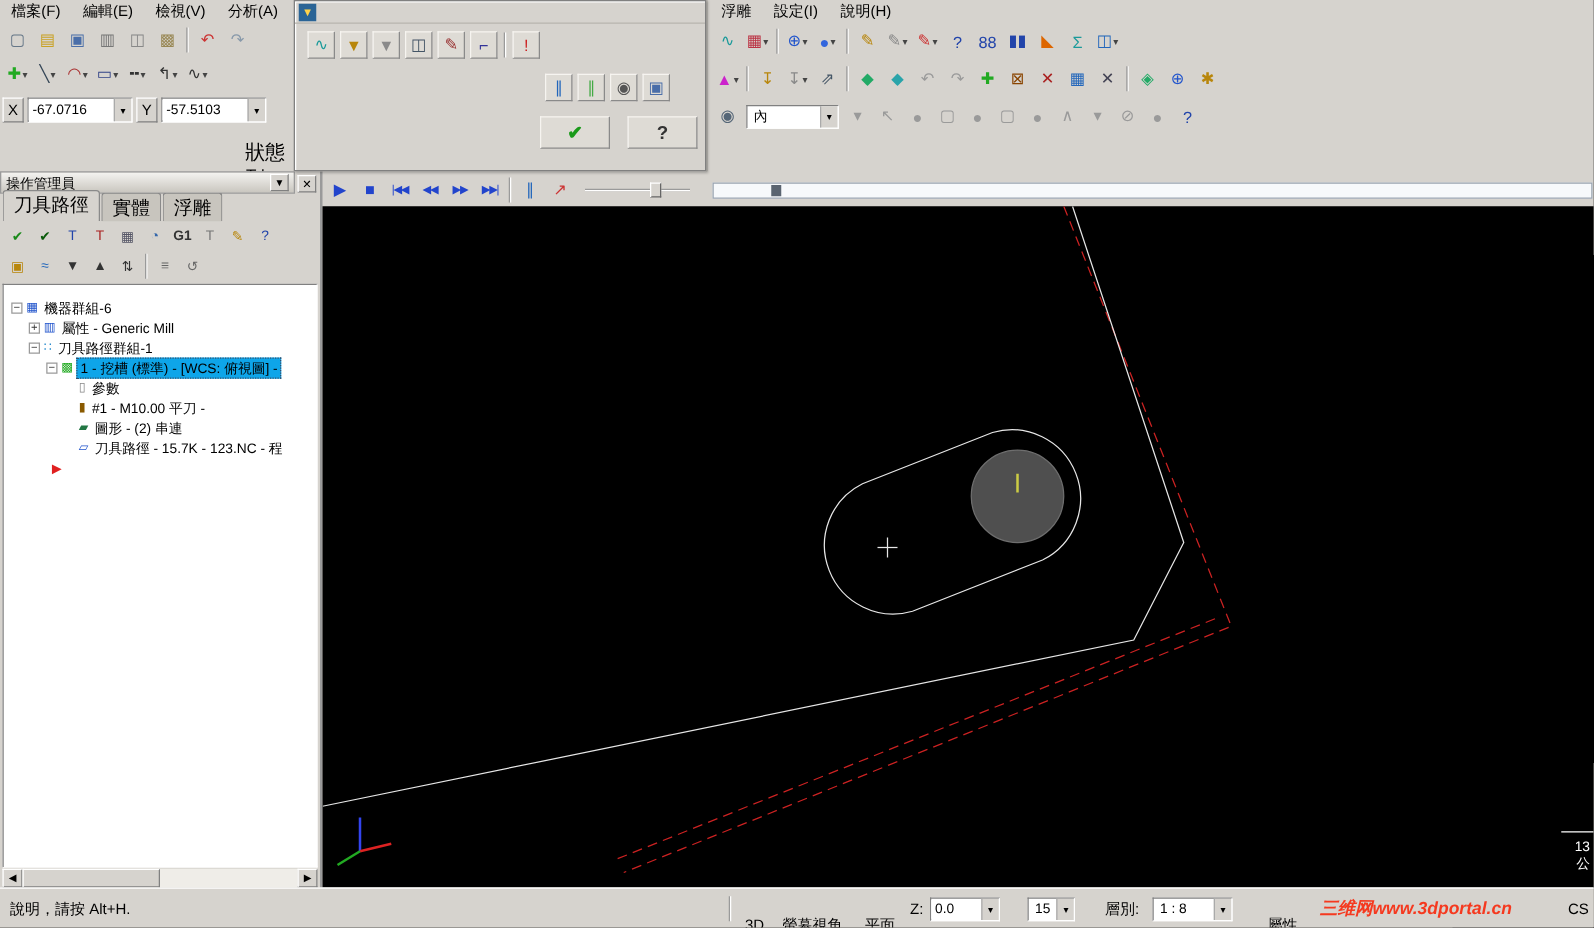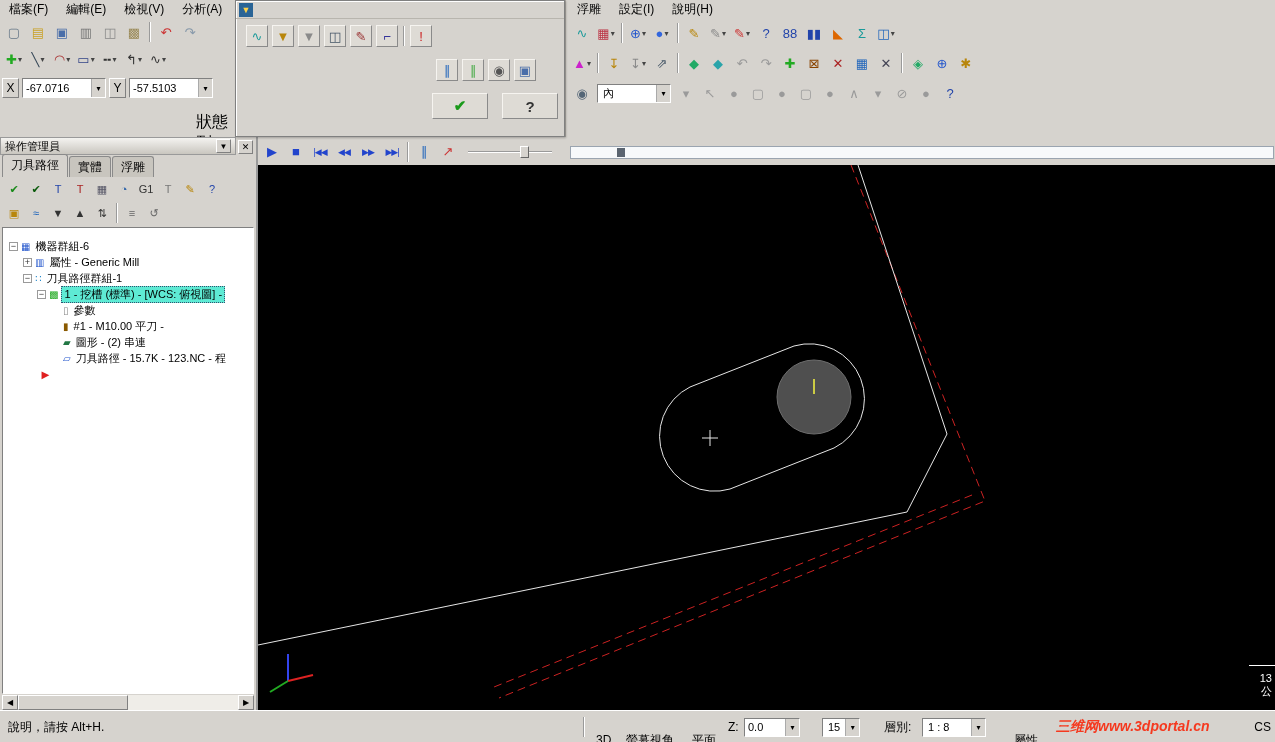--- a/index.html
+++ b/index.html
@@ -68,34 +68,34 @@
   .sub { display:flex; align-items:center; }
   .tbico.dis b { color:#9a9a9a !important; }
 
   
   #panel { position:absolute; left:0; top:137px; width:258px; height:573px; background:#d6d3ce; border-right:2px solid #9a9a9a; }
   .phead { position:absolute; left:0; top:0; width:236px; height:18px; background:linear-gradient(#f4f3f0,#c9c6bf);
            border:1px solid #9a9a9a; display:flex; align-items:center; padding:0 4px; font-size:11px; }
   .hbtn { margin-left:auto; width:15px; height:14px; font-size:8px; display:flex; align-items:center; justify-content:center;
           border:1px solid; border-color:#fff #808080 #808080 #fff; background:#d6d3ce; }
   .ptabs { position:absolute; left:2px; top:20px; height:20px; display:flex; align-items:flex-end; }
-  .tab { padding:2px 8px 1px; font-size:12px; background:#c8c5be; border:1px solid #8a8a8a; border-bottom:none;
+  .tab { padding:2px 8px 1px; font-size:15px; background:#c8c5be; border:1px solid #8a8a8a; border-bottom:none;
          border-radius:3px 3px 0 0; margin-right:1px; cursor:default;font-family:Liberation Serif, serif; }
   .tab.active { background:#d6d3ce; padding-bottom:3px; }
   #panel .tbico { min-width:20px; height:20px; font-size:11px; }
   .ops1 { top:42px; left:3px; } .ops2 { top:66px; left:3px; }
   #treebox { position:absolute; left:2px; top:90px; width:252px; bottom:16px; background:#fff;
              border:1px solid; border-color:#808080 #fff #fff #808080; padding-top:10px; overflow:hidden; }
   .trow { height:16px; display:flex; align-items:center; white-space:nowrap; font-size:11px; cursor:default; }
   .texp { flex:none; width:9px; height:9px; border:1px solid #9a9a9a; background:#fff; color:#333;
           font-size:9px; line-height:7px; text-align:center; margin-right:3px; }
   .texp.hid { visibility:hidden; }
   .tico { flex:none; margin-right:3px; font-size:10px; }
   .tlab { padding:0 2px; }
-  .trow.sel .tlab { background:#5eead4; border:1px dotted #33506e; }
+  .trow.sel .tlab { background:#0ea5e9; border:1px dotted #33506e; }
   .tcur { color:#e02020; font-size:13px; line-height:13px; margin-left:2px; }
   #hscroll { position:absolute; left:2px; bottom:0; width:252px; height:15px; background:#efede8; display:flex; }
   .sbtn { width:16px; height:15px; font-size:8px; display:flex; align-items:center; justify-content:center;
           border:1px solid; border-color:#fff #808080 #808080 #fff; background:#d6d3ce; }
   .sthumb { width:110px; height:15px; border:1px solid; border-color:#fff #808080 #808080 #fff; background:#d6d3ce; }
   .strack { flex:1; }
 
   
   #viewport { position:absolute; left:258px; top:165px; width:1017px; height:545px; background:#000; overflow:hidden; }
   #vstatus { position:absolute; left:0; bottom:3px; width:328px; height:21px; background:#3e3e3e; color:#fff;
@@ -467,21 +467,21 @@
         <span class="tbico">
           <b style="color: rgb(170, 34, 34);">T</b>
         </span>
         <span class="tbico">
           <b style="color: rgb(85, 85, 102);">▦</b>
         </span>
         <span class="tbico">
           <b style="color: rgb(51, 102, 170);">◔</b>
         </span>
         <span class="tbico">
-          <b style="color: rgb(51, 51, 51);">G1</b>
+          <b style="color: rgb(51, 51, 51); font-weight: bold;">G1</b>
         </span>
         <span class="tbico">
           <b style="color: rgb(119, 119, 119);">T</b>
         </span>
         <span class="tbico">
           <b style="color: rgb(184, 134, 11);">✎</b>
         </span>
         <span class="tbico">
           <b style="color: rgb(34, 68, 170);">?</b>
         </span>

